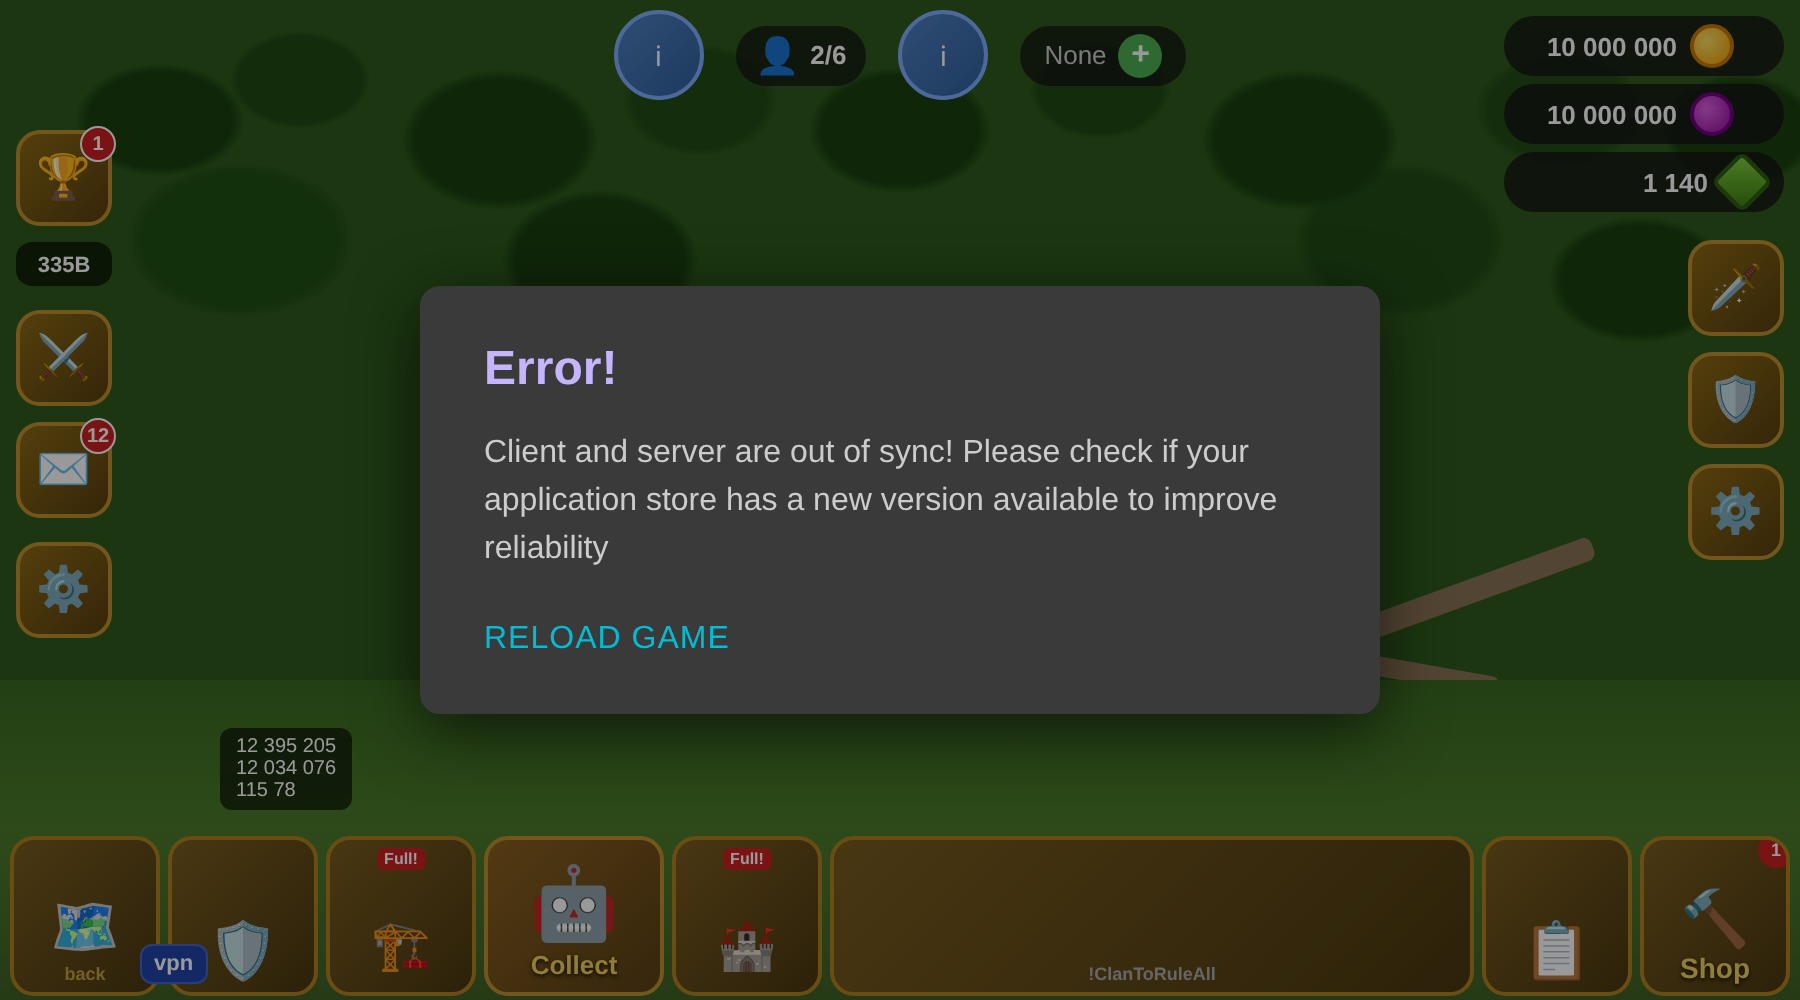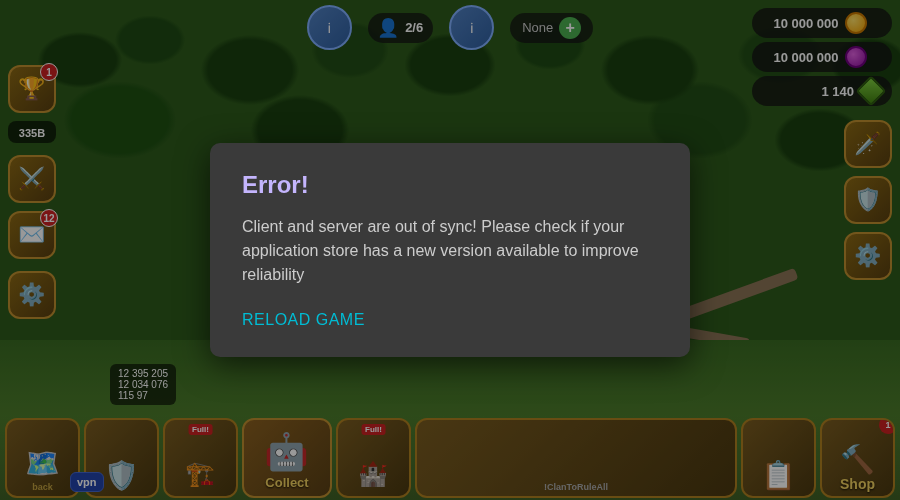--- a/index.html
+++ b/index.html
@@ -505,21 +505,21 @@
     </div>
 
     <div class="sidebar-icon" style="margin-top:4px;">
       <span>⚙️</span>
     </div>
   </div>
 
   <div class="score-display">
     <div>12 395 205</div>
     <div>12 034 076</div>
-    <div>115 97</div>
+    <div>115 78</div>
   </div>
 
   <div class="right-sidebar">
     <div class="sidebar-icon">
       <span>🗡️</span>
     </div>
     <div class="sidebar-icon">
       <span>🛡️</span>
     </div>
     <div class="sidebar-icon">

